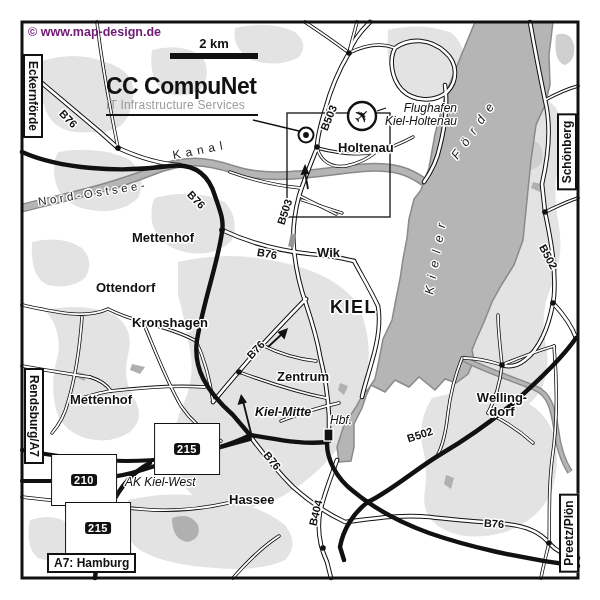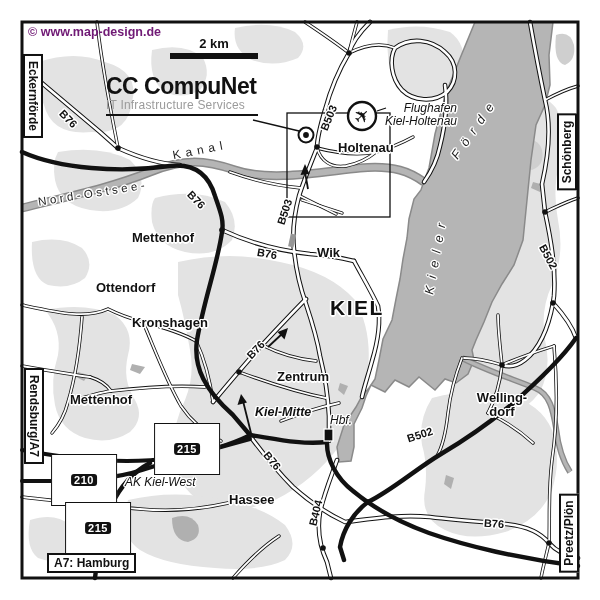--- a/index.html
+++ b/index.html
@@ -4,21 +4,21 @@
 <style>
   html,body{margin:0;padding:0;background:#fff;}
   #stage{position:relative;width:600px;height:600px;background:#fff;overflow:hidden;
          font-family:"Liberation Sans",sans-serif;}
   #basemap{position:absolute;left:0;top:0;z-index:1;}
   .halo{text-shadow:-1px -1px 0 #fff,1px -1px 0 #fff,-1px 1px 0 #fff,1px 1px 0 #fff,
         0 -1.5px 0 #fff,0 1.5px 0 #fff,-1.5px 0 0 #fff,1.5px 0 0 #fff;}
   .pl{position:absolute;font-weight:bold;font-size:13px;color:#111;white-space:nowrap;z-index:3;line-height:13px;text-align:right;}
   .it{font-style:italic;font-weight:normal;font-size:12px;}
   .itb{font-style:italic;font-weight:bold;font-size:12.5px;}
-  .kiel{font-size:21px;letter-spacing:1.5px;}
+  .kiel{font-size:18px;letter-spacing:1.5px;}
   .rl{position:absolute;font-weight:bold;font-size:11px;color:#111;white-space:nowrap;z-index:3;
       transform-origin:center;line-height:11px;}
   .wl{position:absolute;font-size:12px;color:#222;white-space:nowrap;z-index:3;transform-origin:center;line-height:12px;}
   .wlit{font-style:italic;font-size:12.5px;letter-spacing:8px;}
   .vbox,.hbox{position:absolute;background:#fff;border:2px solid #111;font-weight:bold;font-size:12px;
       color:#111;padding:1px 5px;white-space:nowrap;z-index:5;line-height:14px;}
   .shield{position:absolute;z-index:4;background:#fff;border:1.6px solid #111;padding:19px;transform:translate(-50%,-50%);}
   .shield .inner{background:#111;color:#fff;font-weight:bold;font-size:11px;line-height:12px;
       padding:0 3px;border-radius:3px;letter-spacing:0.5px;}
   #logo{position:absolute;left:106px;top:74px;width:152px;z-index:3;text-align:left;}

